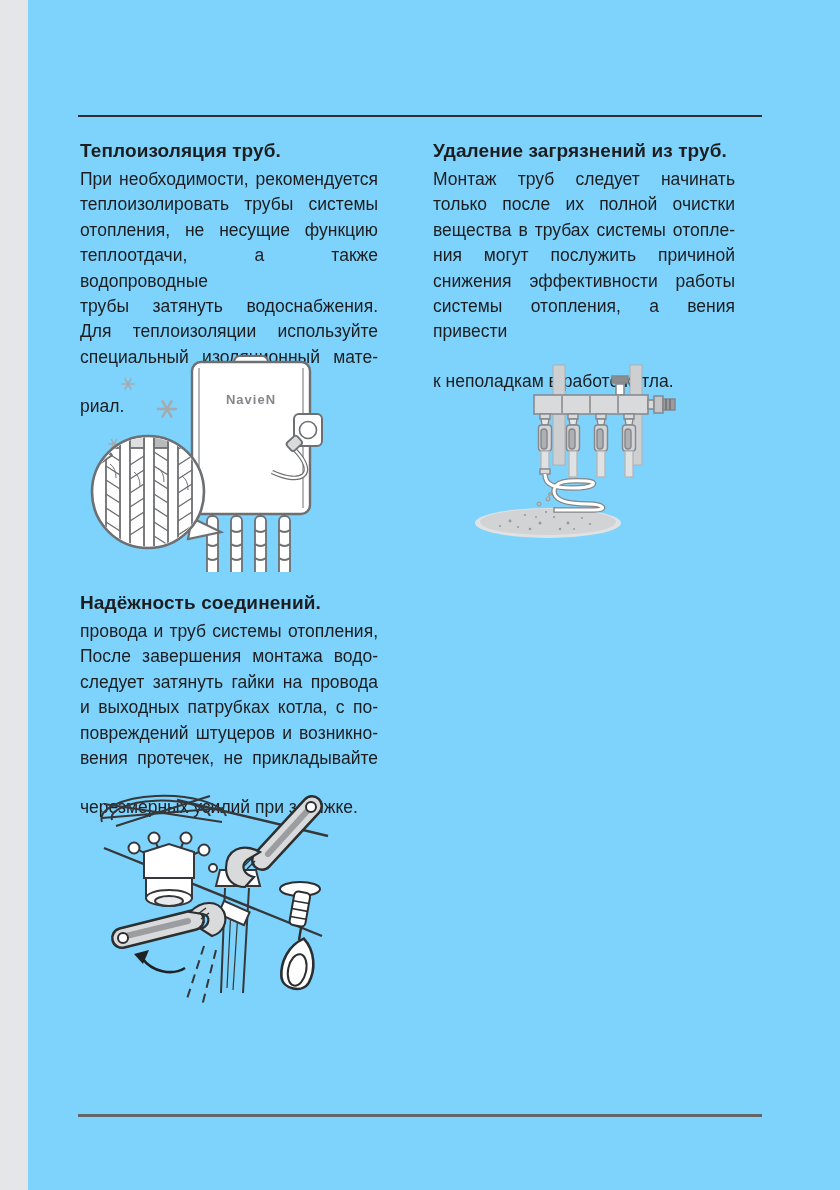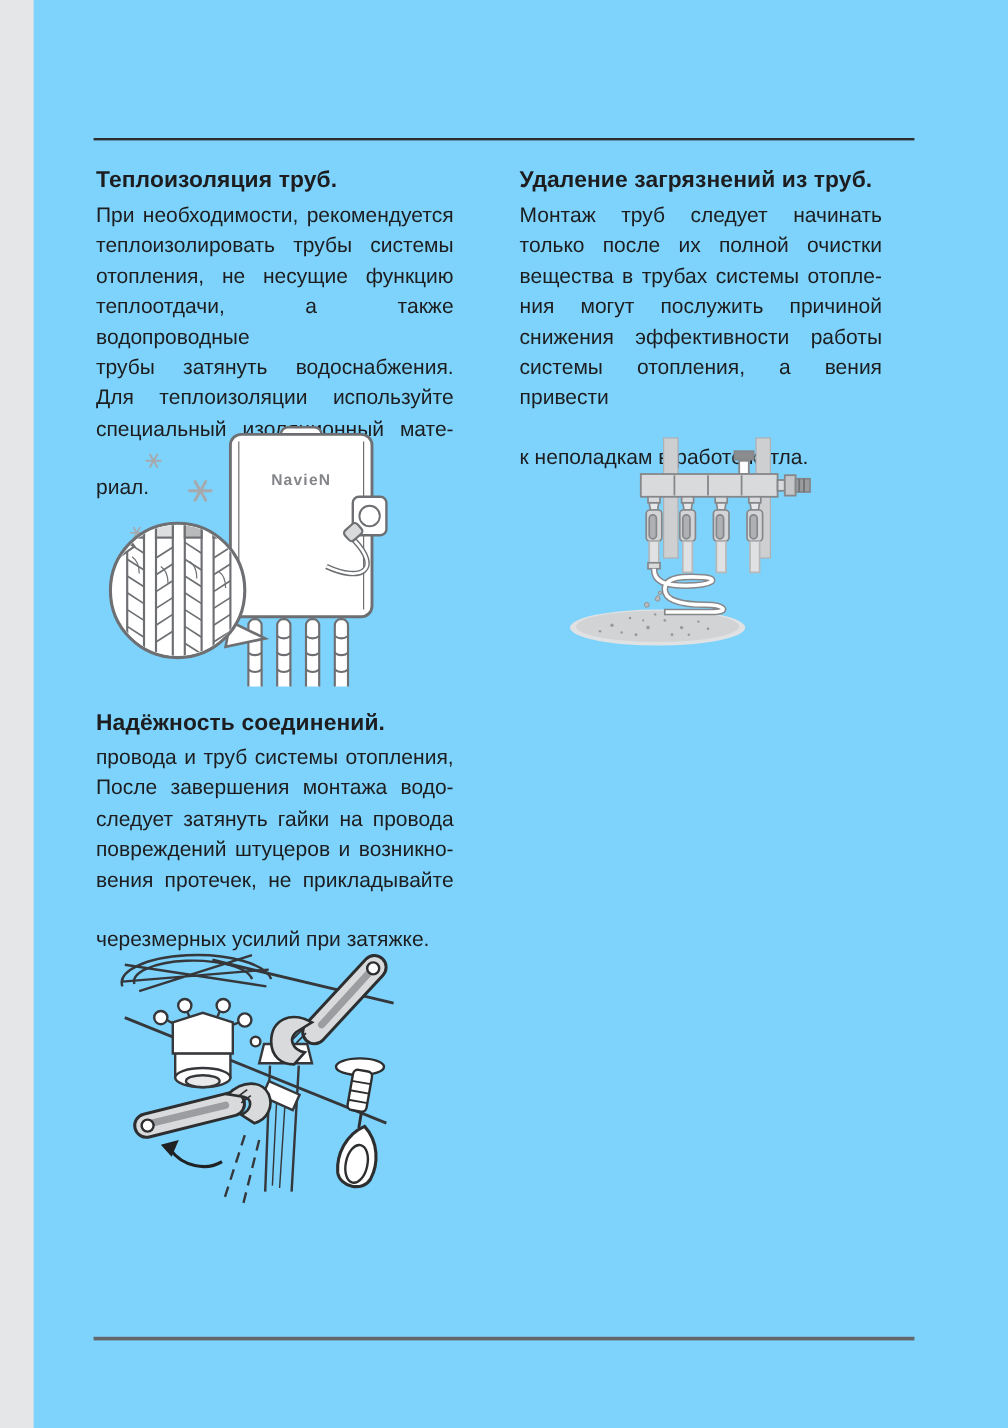--- a/index.html
+++ b/index.html
@@ -121,20 +121,21 @@
       </g>
     </svg>
   </div>
 
   <section class="sec" style="left:80px;top:590px;width:298px;">
     <h3 class="hd">Надёжность соединений.</h3>
     <div class="body">
         <div>провода и труб системы отопления,</div>
         <div>После завершения монтажа водо-</div>
         <div>следует затянуть гайки на провода</div>
+        <div>и выходных патрубках котла, с по-</div>
         <div>повреждений штуцеров и возникно-</div>
         <div>вения протечек, не прикладывайте</div>
         <div>черезмерных усилий при затяжке.</div>
       </div>
   </section>
 
   <div class="fig" style="left:82px;top:788px;">
     <svg width="250" height="226" viewBox="0 0 250 226">
       <g stroke="#35373a" fill="none" stroke-width="2">
 

